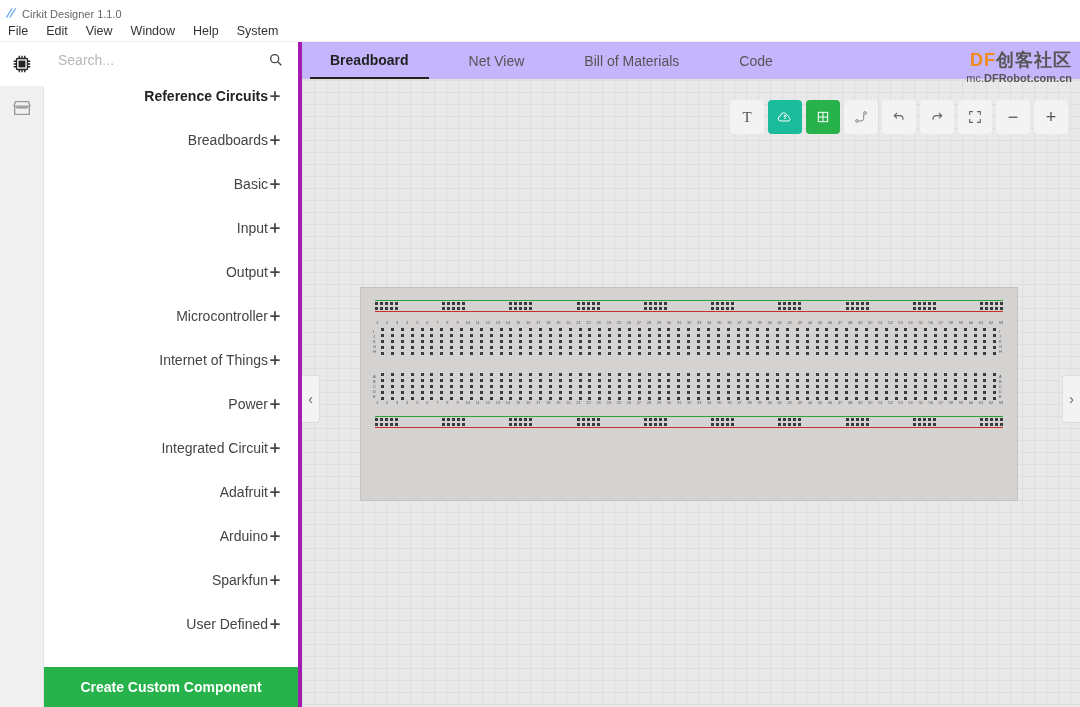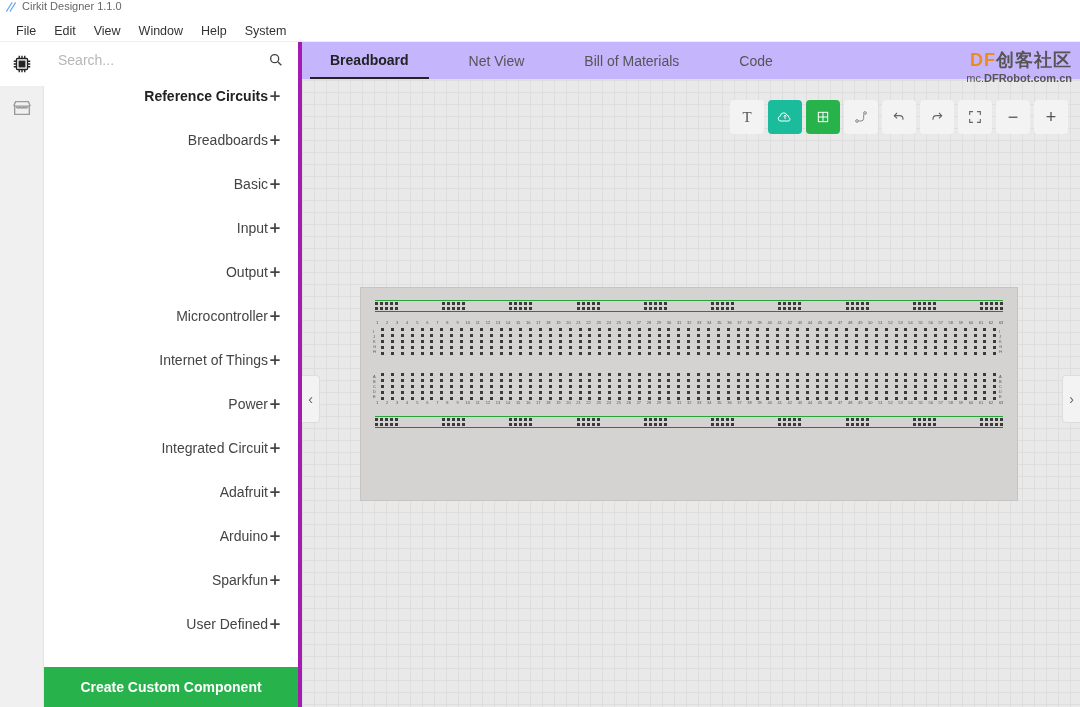--- a/index.html
+++ b/index.html
@@ -1,22 +1,22 @@
 <!DOCTYPE html>
 <html><head>
 <meta charset="utf-8">
 <style>
   * { box-sizing: border-box; margin: 0; padding: 0; }
   html, body { height: 100%; font-family: -apple-system, BlinkMacSystemFont, "Segoe UI", Arial, sans-serif; font-size: 13px; color: #333; background: #fff; overflow: hidden; }
 
-  .titlebar { height: 20px; display: flex; align-items: flex-start; padding-left: 4px; gap:4px; background:#fff; }
+  .titlebar { height: 20px; display: flex; align-items: flex-end; padding-left: 4px; gap:4px; background:#fff; }
   .titlebar .logo { width: 14px; height: 14px; }
   .titlebar .title { color: #666; font-size: 11px; }
 
-  .menubar { height: 22px; display: flex; align-items: center; gap: 2px; padding-left: 8px; background:#fff; border-bottom: 1px solid #eee;}
+  .menubar { height: 22px; display: flex; align-items: center; gap: 2px; padding-left: 0; background:#fff; border-bottom: 1px solid #eee;}
   .menubar .menu { padding: 2px 8px; color:#333; font-size: 12.5px; cursor: default; }
 
   .app-body { display: flex; height: calc(100% - 42px); }
 
   .icon-rail { width: 44px; background: #f0f0f0; border-right: 1px solid #e4e4e4; display: flex; flex-direction: column; }
   .icon-rail .rail-btn { width: 44px; height: 44px; display:flex; align-items:center; justify-content:center; cursor:pointer; }
   .icon-rail .rail-btn.active { background:#fff; }
   .chip-icon { width:22px; height:22px; }
   .store-icon { width:22px; height:22px; }
 

